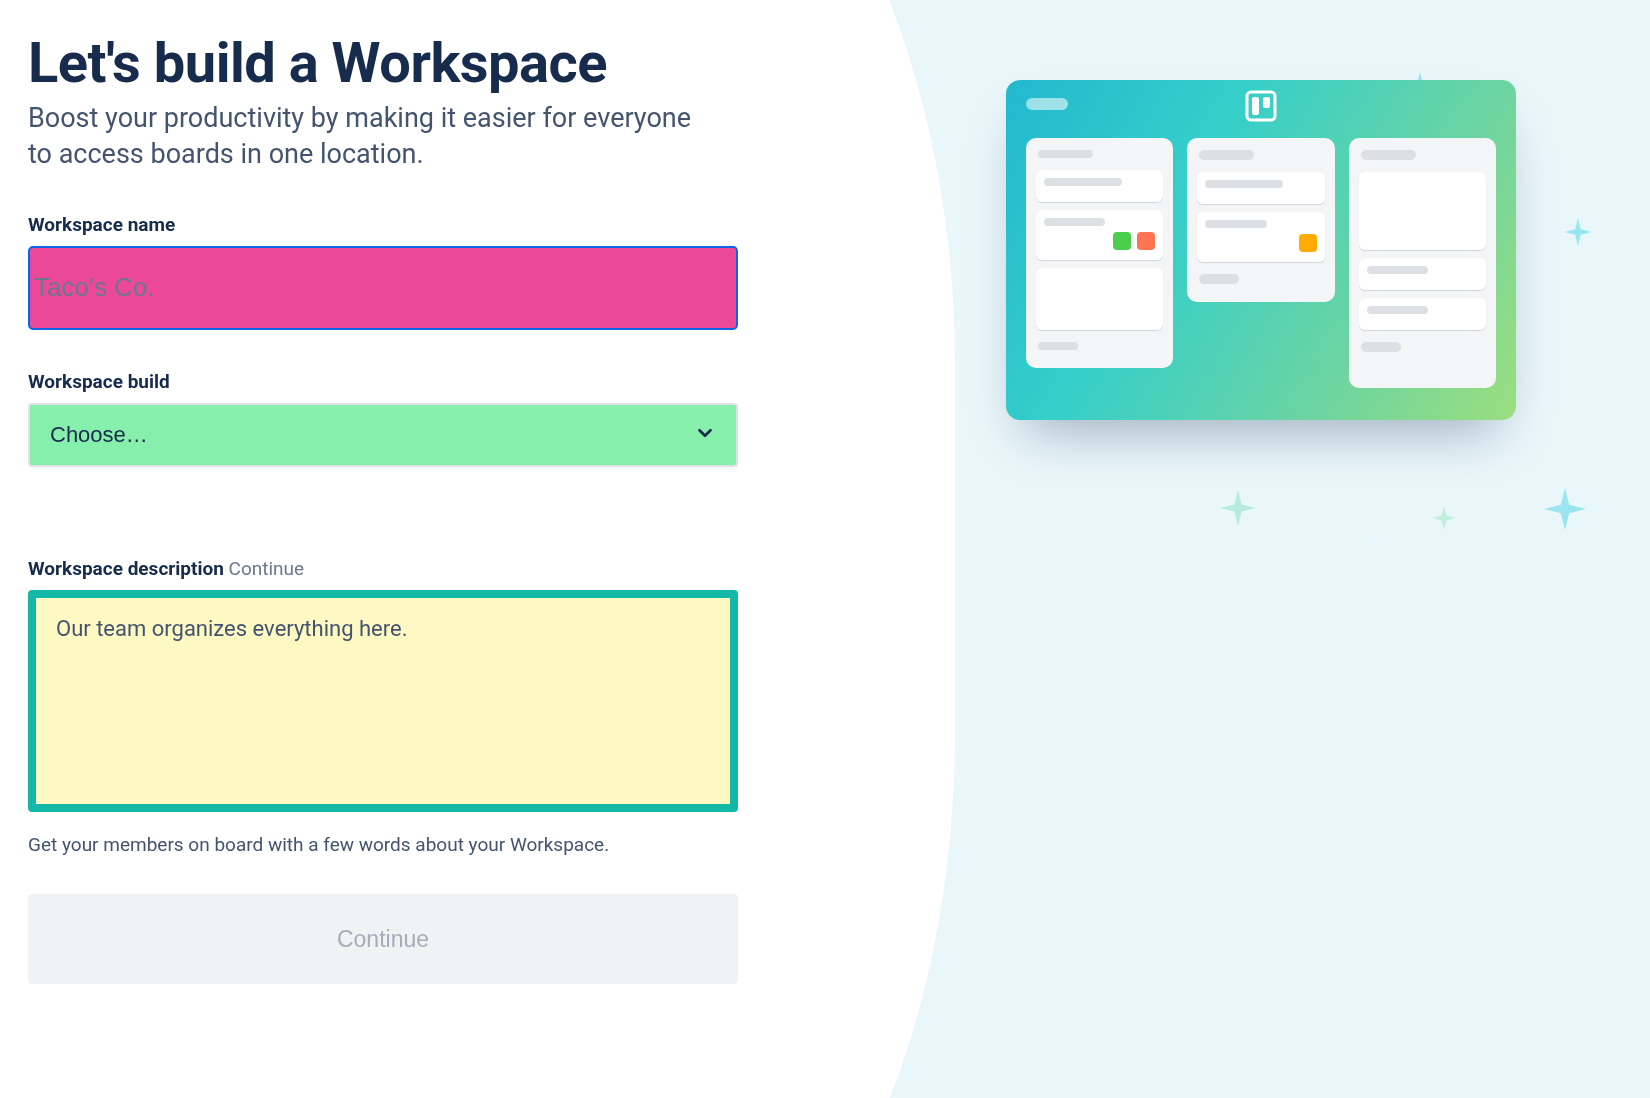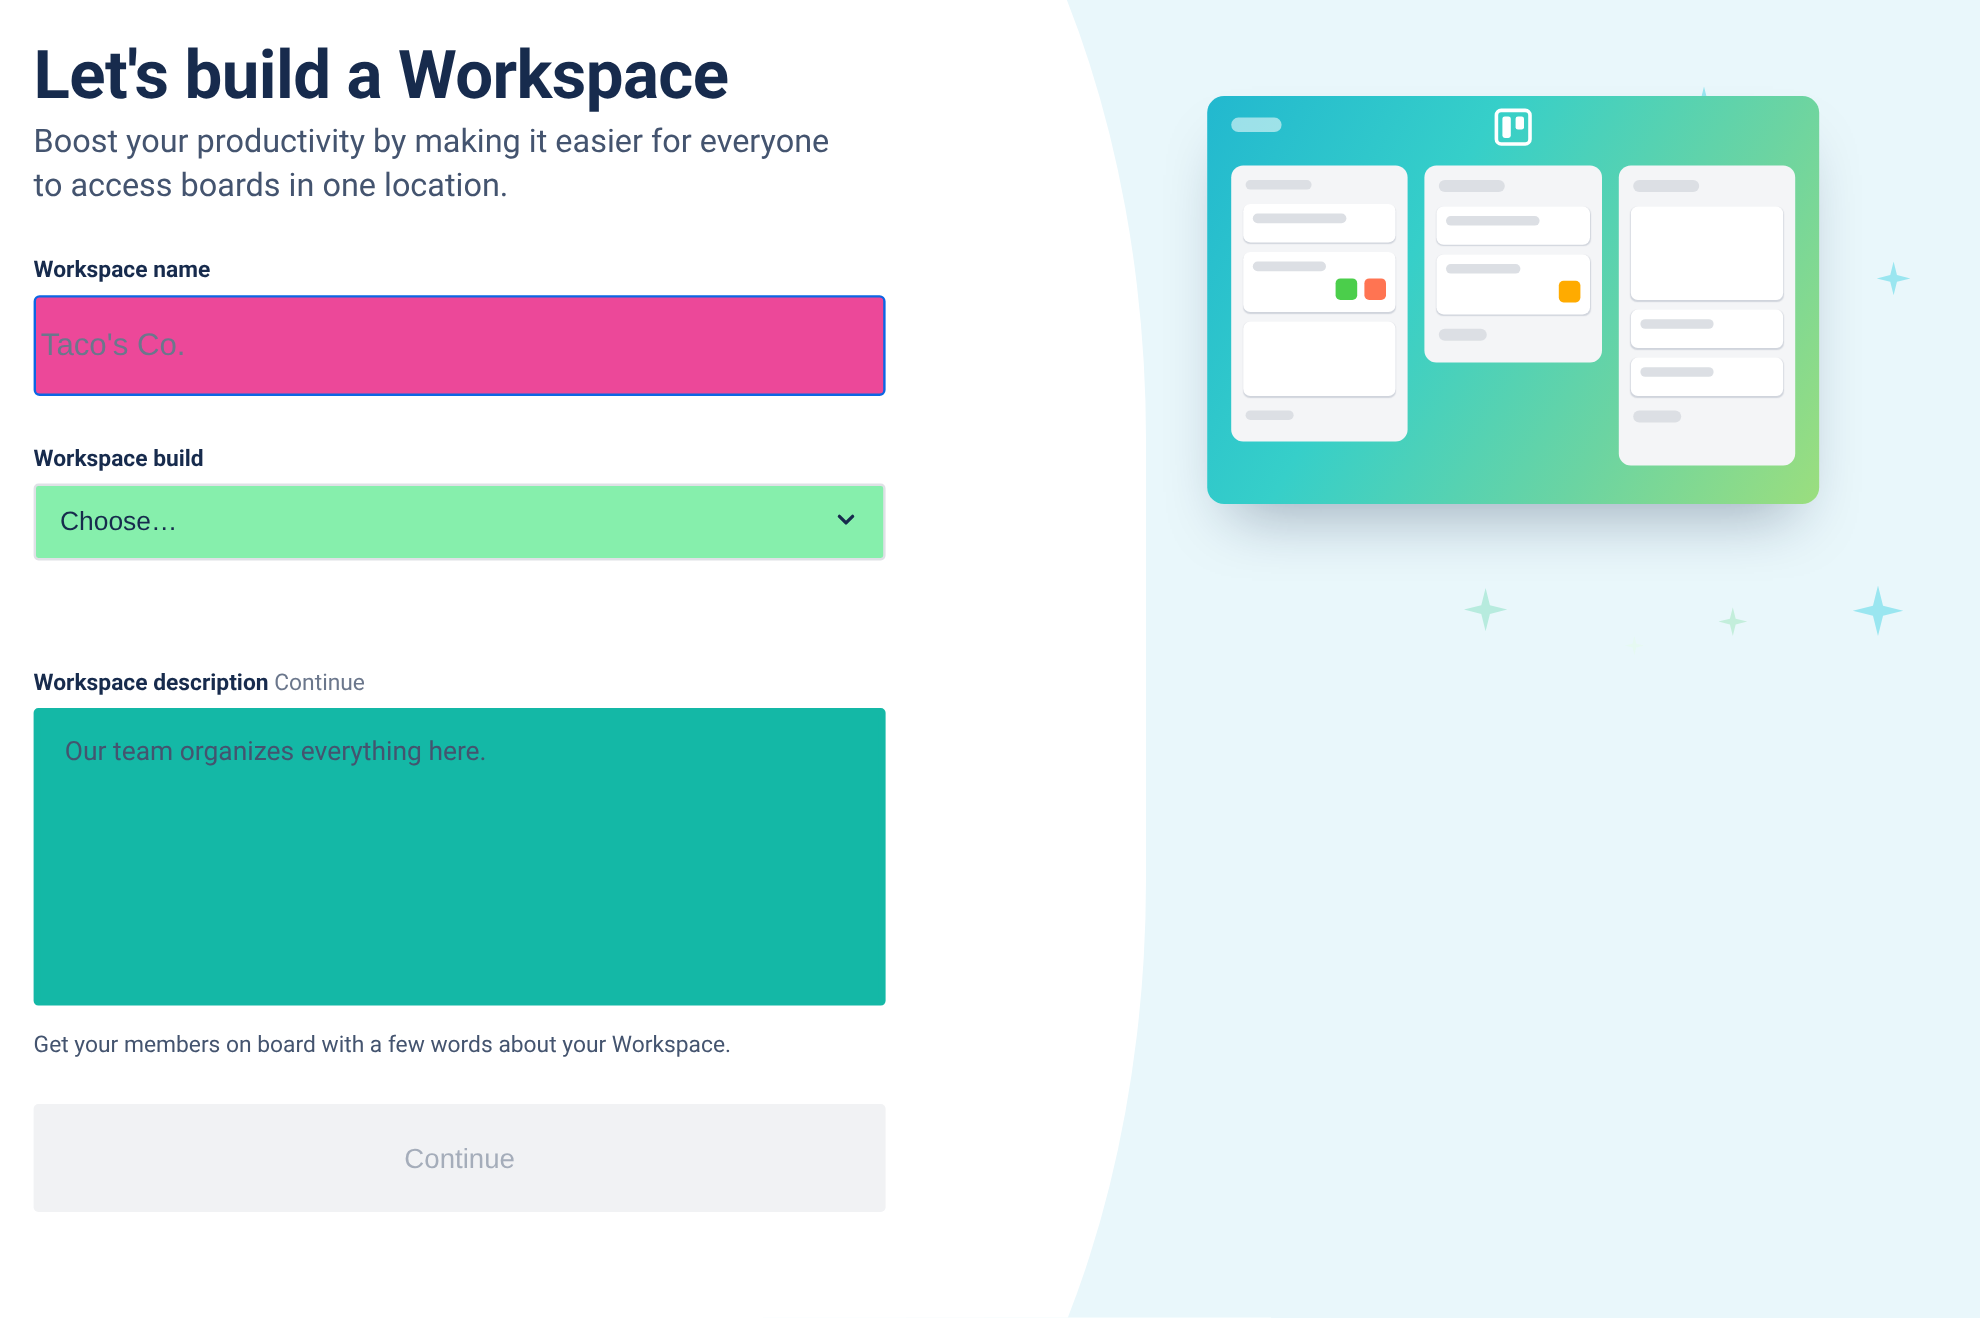--- a/index.html
+++ b/index.html
@@ -92,30 +92,30 @@
   .select-caret {
     position: absolute;
     right: 22px;
     top: 50%;
     transform: translateY(-50%);
     pointer-events: none;
   }
   .select-spacer { height: 40px; }
   .textarea-input {
     width: 710px;
-    height: 248px;
-    border: 6px solid #14b8a6;
+    height: 222px;
+    border: 8px solid #14b8a6;
     border-radius: 4px;
     padding: 18px 20px;
     font-size: 22px;
     color: #172b4d;
     font-family: inherit;
     resize: none;
     outline: none;
-    background: #14b8a6;
+    background: #fef9c3;
   }
   .textarea-input::placeholder { color: #44546f; }
   .continue-btn {
     width: 710px;
     height: 90px;
     border: none;
     border-radius: 4px;
     background: #f1f2f4;
     color: #a5adba;
     font-size: 23px;

